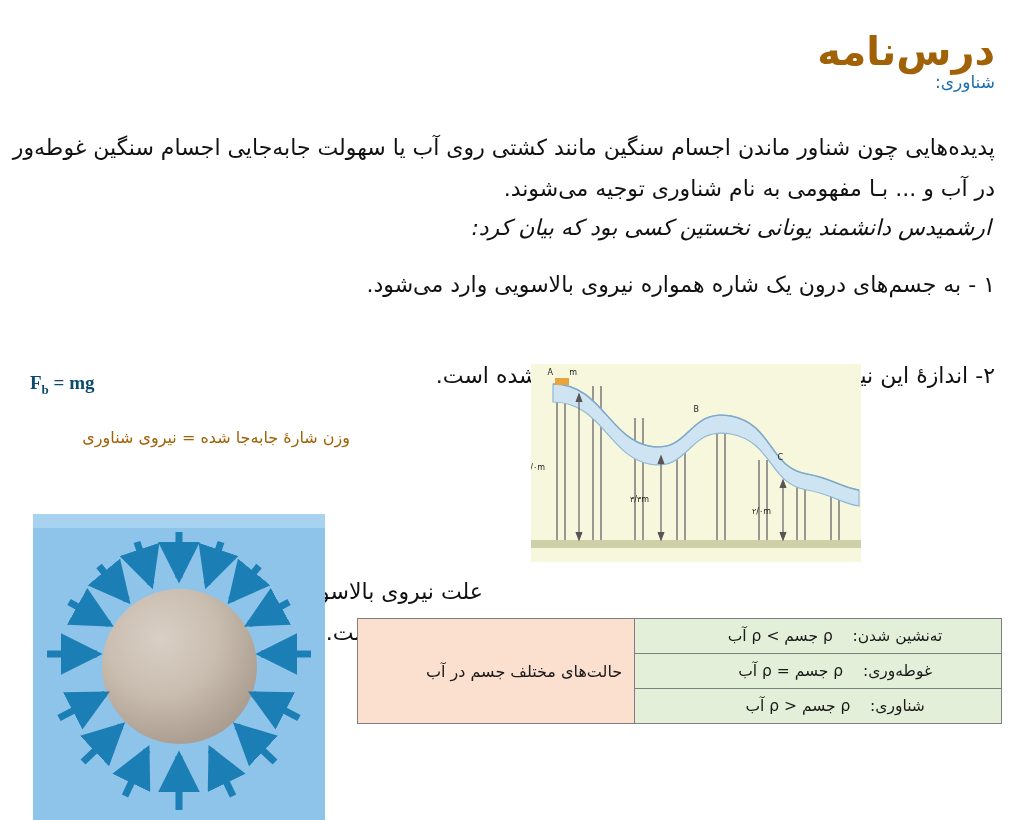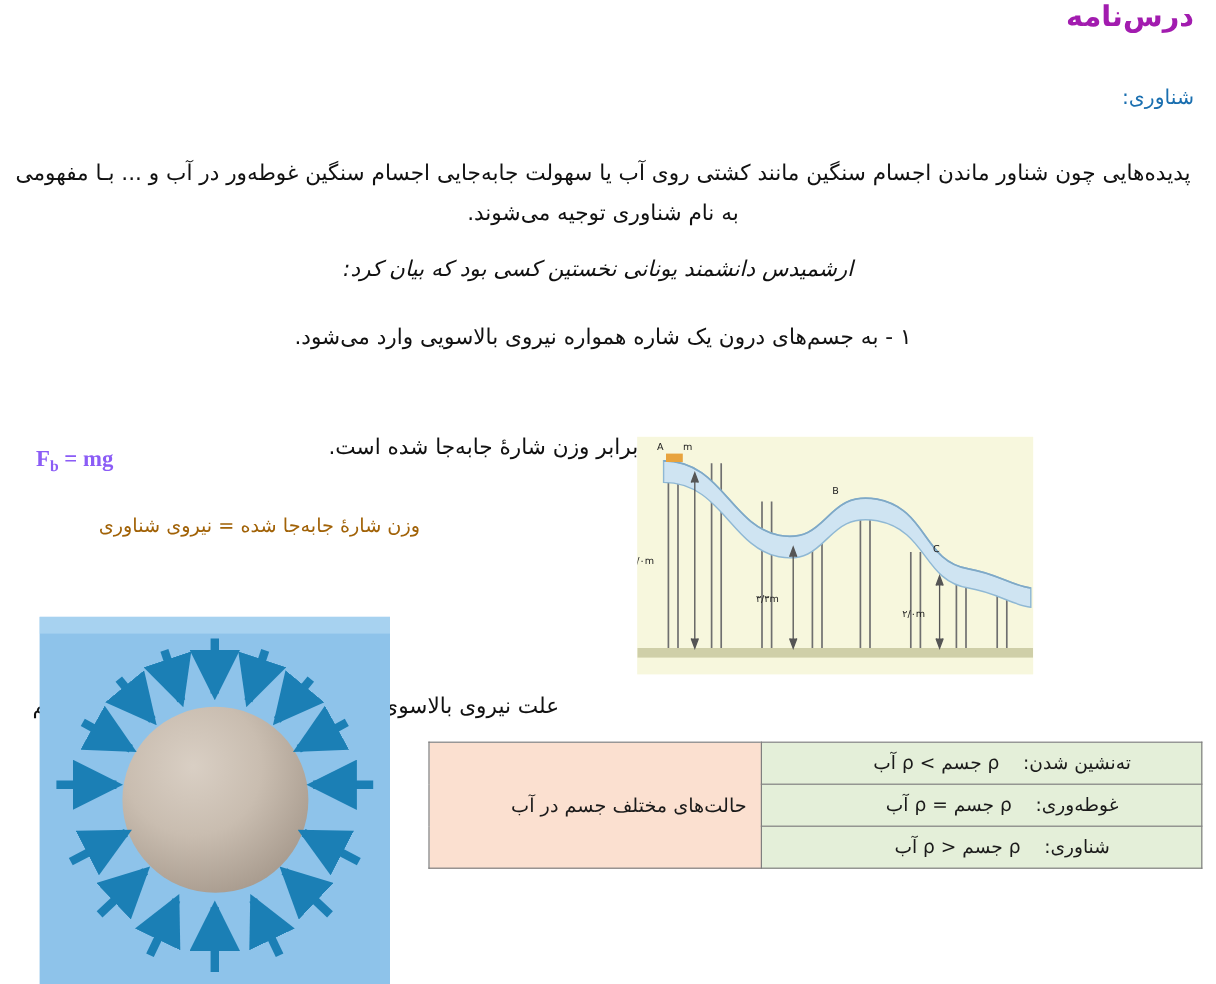--- a/index.html
+++ b/index.html
@@ -12,25 +12,25 @@
     position: relative;
     background: #ffffff;
     font-family: "DejaVu Sans", "Liberation Sans", sans-serif;
     color: #1a1a1a;
     overflow: hidden;
   }
 
   
   .logo {
     position: absolute;
-    top: 0;
+    top: 28px;
     right: 18px;
-    font-size: 24px;
+    font-size: 40px;
     font-weight: bold;
-    color: #a21caf;
+    color: #a16207;
     letter-spacing: 0px;
     direction: rtl;
     text-shadow:
       -1px -1px 0 #ffffff,
        1px -1px 0 #ffffff,
       -1px  1px 0 #ffffff,
        1px  1px 0 #ffffff,
        0px  2px 0 #ffffff,
        2px  0px 0 #ffffff;
   }
@@ -43,40 +43,40 @@
     font-size: 17px;
     color: #1a6fb0;
     font-weight: normal;
     direction: rtl;
   }
 
   
   .para {
     position: absolute;
     direction: rtl;
-    text-align: center;
-    font-size: 18px;
+    text-align: right;
+    font-size: 22px;
     line-height: 1.85;
     color: #111111;
   }
   #p-intro  { top: 128px; right: 18px; width: 985px; }
   #p-archi  { top: 208px; right: 22px; width: 985px; font-style: italic; }
   #p-law1   { top: 265px; right: 18px; width: 985px; }
   #p-law2   { top: 315px; right: 18px; width: 985px; margin-top: 41px; }
   #p-cause  { top: 572px; right: 530px; width: 473px; }
 
   
   .formula {
     position: absolute;
     top: 372px;
     left: 30px;
     font-family: "Liberation Serif", "DejaVu Serif", serif;
     font-size: 19px;
     font-weight: bold;
-    color: #8b5cf6;
+    color: #0c4a6e;
     direction: ltr;
   }
   .formula sub { font-size: 13px; }
 
   .formula-fa {
     position: absolute;
     top: 428px;
     left: 30px;
     width: 320px;
     text-align: right;

